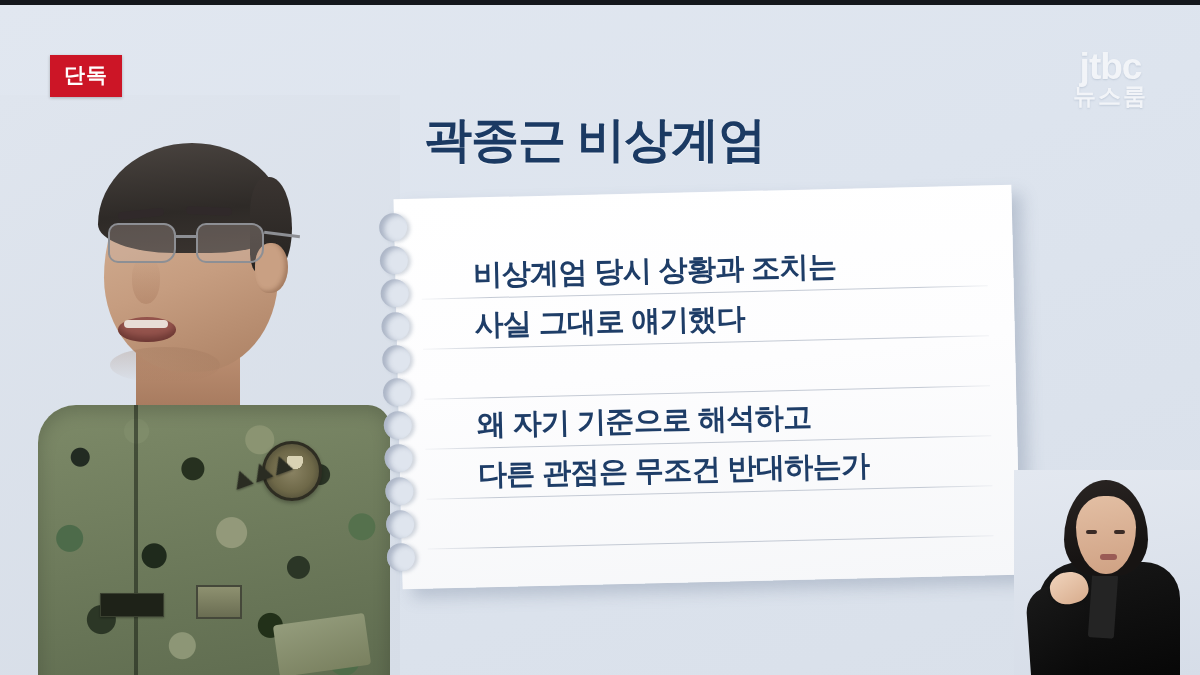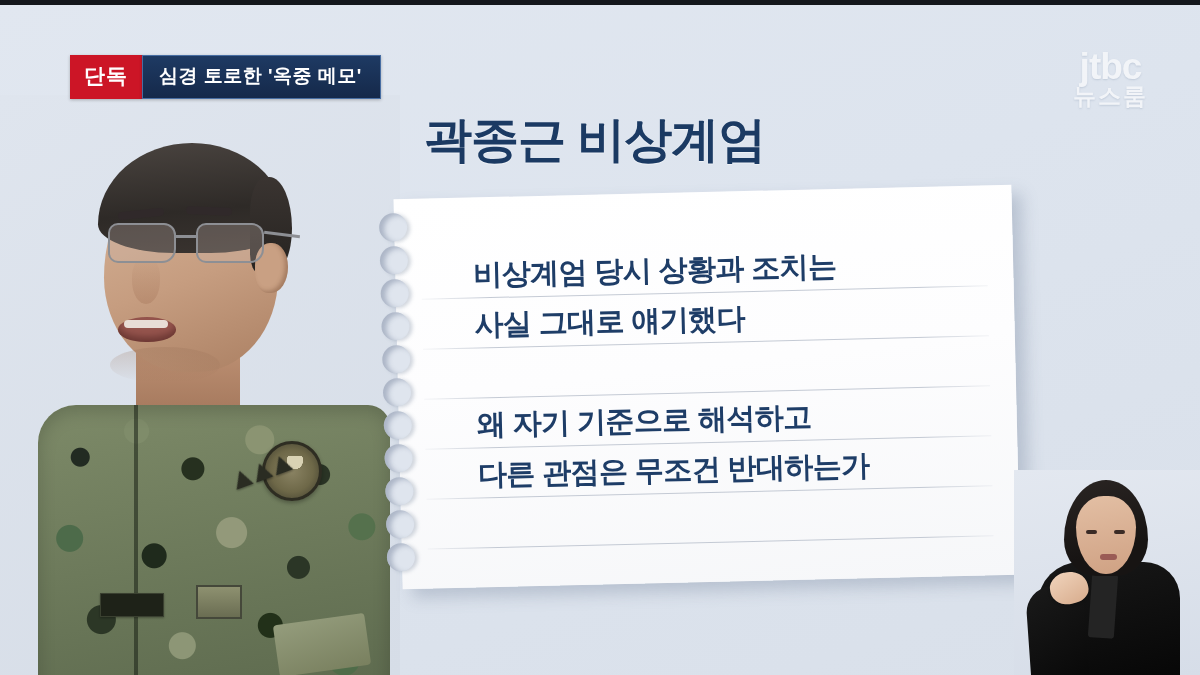--- a/index.html
+++ b/index.html
@@ -19,21 +19,21 @@
 
   
   .top-bar {
     position: absolute; left: 0; top: 0;
     width: 1200px; height: 5px;
     background: #14171c;
     z-index: 40;
   }
 
   
-  .banner { position: absolute; left: 50px; top: 55px; display: flex; align-items: stretch; z-index: 30; margin-left: 20px; }
+  .banner { position: absolute; left: 50px; top: 55px; display: flex; align-items: stretch; z-index: 30; }
 
   .banner-tag {
     background: #cc1526;
     color: #ffffff;
     font-size: 21px; font-weight: bold;
     letter-spacing: 1px;
     padding: 6px 14px 8px 14px;
     display: flex; align-items: center; justify-content: center;
     min-width: 63px;
     box-shadow: 0 1px 3px rgba(0,0,0,.25);
@@ -384,21 +384,20 @@
       <span class="arm"></span>
     </div>
     <div class="ph-nose"></div>
     <div class="ph-mouth"></div>
     <div class="ph-chin"></div>
 
   </div>
 
   <div class="banner">
     <div class="banner-tag">단독</div>
-    <div class="banner-title">심경 토로한 '옥중 메모'</div>
   </div>
 
   <div class="logo-block">
     <div class="logo-mark">jtbc</div>
     <div class="logo-sub">뉴스룸</div>
   </div>
 
   <div class="headline">곽종근 비상계엄</div>
 
   <div class="note-wrap">

